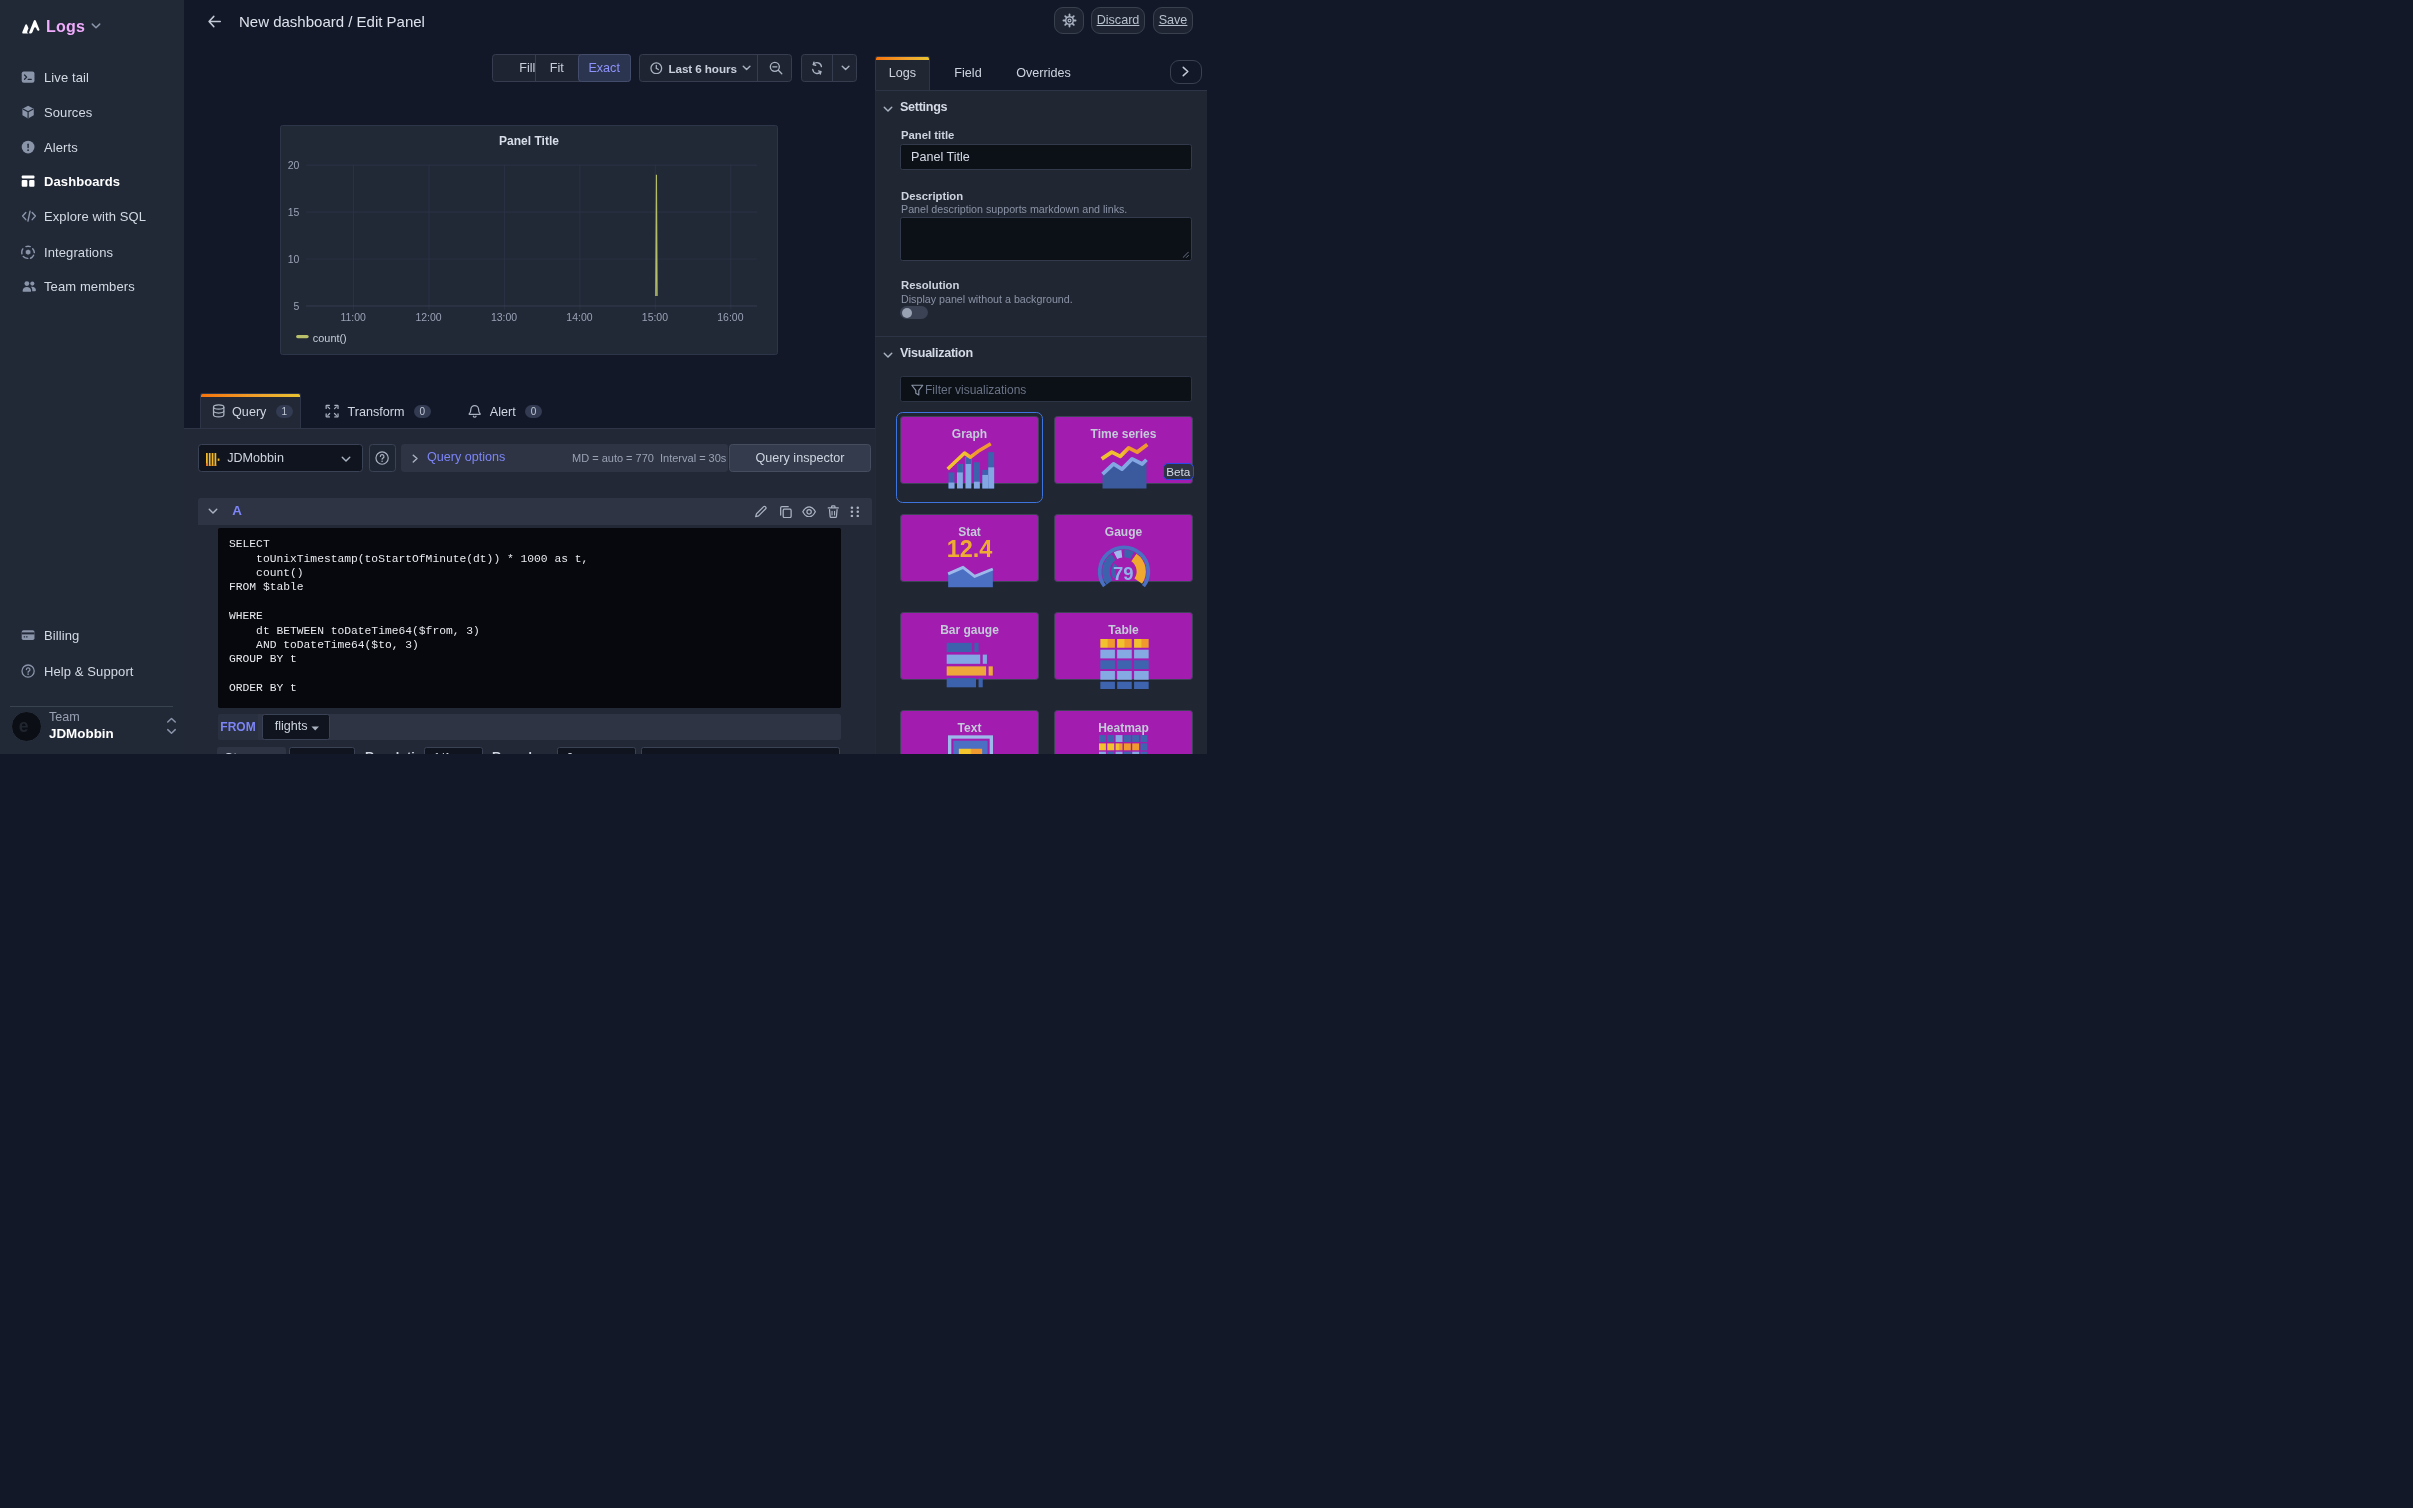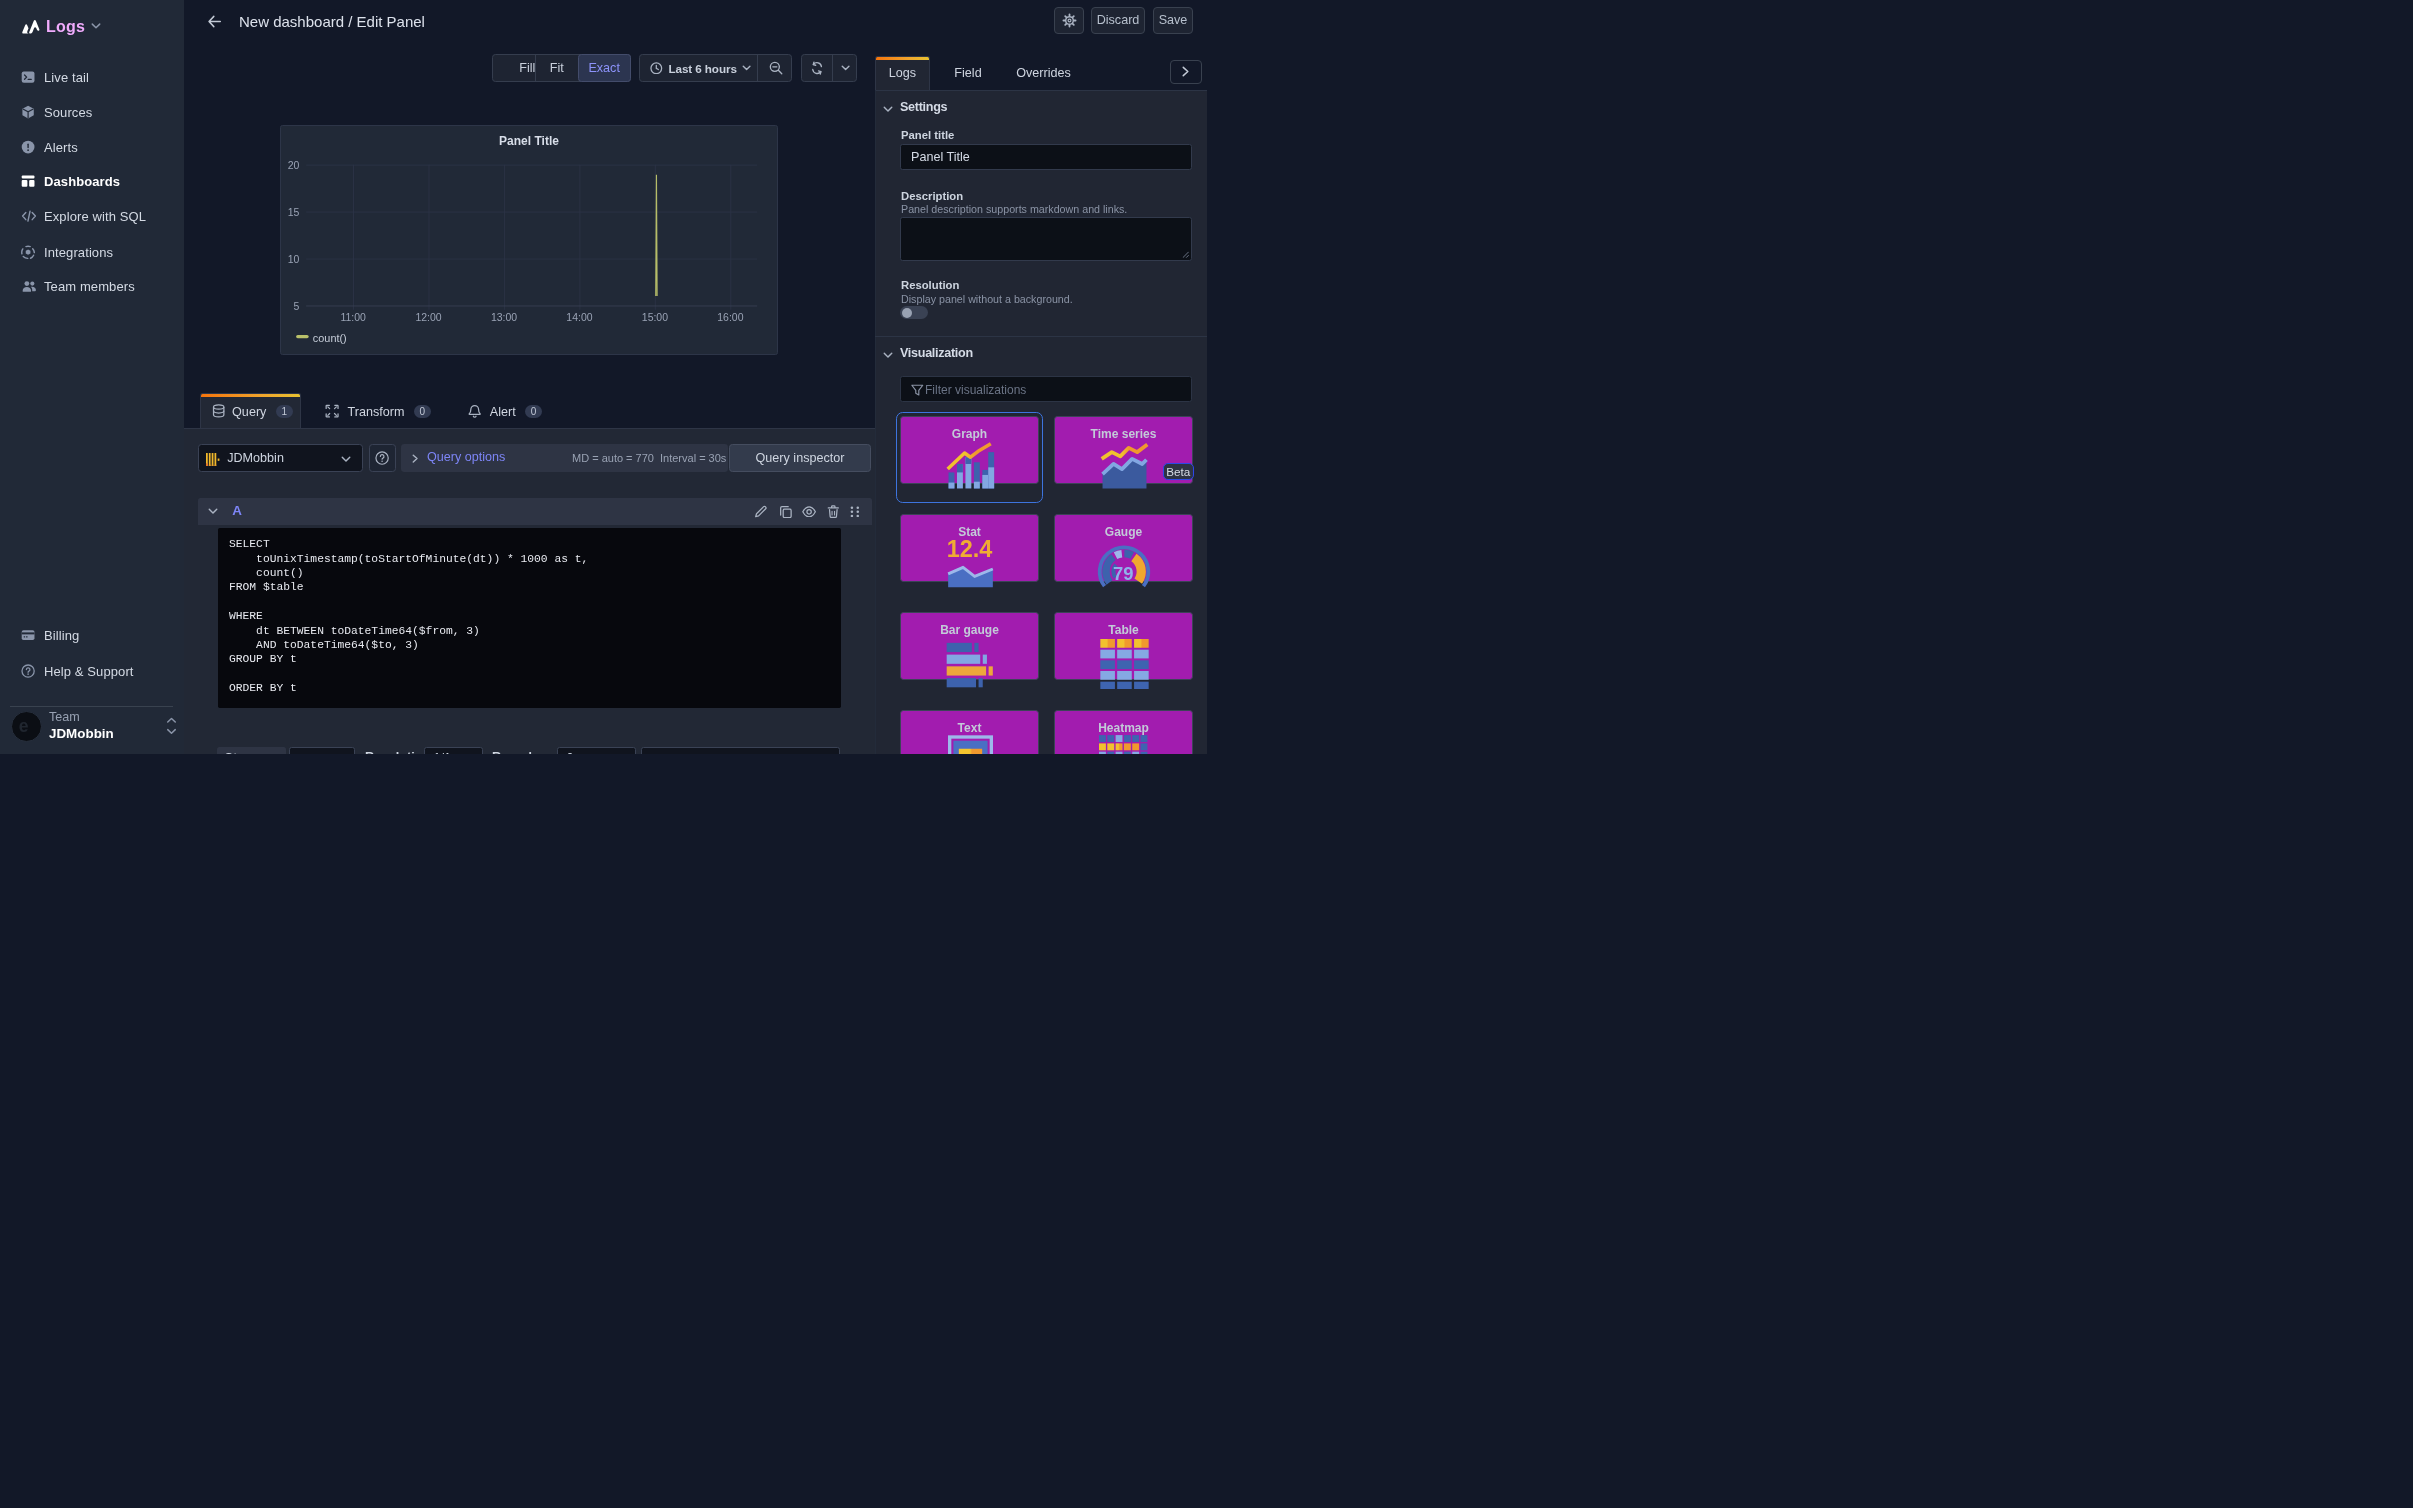--- a/index.html
+++ b/index.html
@@ -8,21 +8,21 @@
   .abs { position:absolute; }
 
   
   #sidebar { left:0; top:0; width:184px; height:754px; background:#212937; }
   .nav-item { position:absolute; left:0; width:184px; height:25px; display:flex; align-items:center; }
   .nav-item svg { position:absolute; left:21px; }
   .nav-item .lbl { position:absolute; left:44px; font-size:13px; color:#d4dae4; letter-spacing:0.1px; }
   .nav-item .lbl.active { color:#ffffff; font-weight:400; }
 
   
-  .btn { position:absolute; background:#1e2432; border:0.8px solid #39414f; border-radius:4px; color:#b7c0cd; font-size:12px; display:flex; align-items:center; justify-content:center; }
+  .btn { position:absolute; background:#1e2432; border:0.8px solid #39414f; border-radius:9px; color:#b7c0cd; font-size:12px; display:flex; align-items:center; justify-content:center;text-decoration:underline; }
 
   
   .seg { position:absolute; top:54px; height:28px; background:#1e2432; border:0.8px solid #353d4e; border-radius:3.4px; display:flex; align-items:center; white-space:nowrap; }
   .seg .divider { width:0.8px; height:100%; background:#353d4e; }
 
   
   #chart { left:280px; top:125px; width:498px; height:230px; background:#212937; border:0.8px solid #2d3548; border-radius:2.5px; }
 
   
   #querysec { left:184px; top:428px; width:691px; height:326px; background:#222835; border-top:0.8px solid #2e3546; }
@@ -312,20 +312,29 @@
     count()
 FROM $table
 
 WHERE
     dt BETWEEN toDateTime64($from, 3)
     AND toDateTime64($to, 3)
 GROUP BY t
 
 ORDER BY t</div>
 
+  <div class="abs" style="left:34px;top:285px;width:623px;height:26px;background:#2e3444;border-radius:2.5px">
+    <div class="abs" style="left:0;top:0;width:40px;height:26px;background:#293040;border-radius:2.5px 0 0 2.5px;display:flex;align-items:center;justify-content:center;font-size:12px;font-weight:bold;color:#7d85f6">FROM</div>
+    <div class="abs" style="left:44px;top:0;width:68px;height:26px;background:#10141e;border:0.8px solid #3a4255;border-radius:2.5px">
+      <span class="abs" style="left:11.7px;top:4.2px;font-size:12.6px;color:#ced5e0">flights</span>
+      <svg class="abs" style="right:9.2px;top:11px" width="8.4" height="5" viewBox="0 0 10 6">
+          <path d="M0.5 0.5 L5 5.5 L9.5 0.5 Z" fill="#aab3c2"></path>
+        </svg>
+    </div>
+  </div>
 
   <div class="abs" style="left:33px;top:318px;width:69px;height:17px;background:#2e3444;border-radius:2.5px;overflow:hidden">
       <span class="abs" style="left:7.5px;top:4.2px;font-size:12.6px;font-weight:bold;color:#cfd6e1">Stage</span>
     </div>
   <div class="abs" style="left:105px;top:318px;width:66px;height:17px;background:#10141e;border:0.8px solid #3a4255;border-radius:2.5px"></div>
   <span class="abs" style="left:181px;top:321px;font-size:12.6px;font-weight:bold;color:#cfd6e1">Resolution</span>
   <div class="abs" style="left:240px;top:318px;width:59px;height:17px;background:#10141e;border:0.8px solid #3a4255;border-radius:2.5px;overflow:hidden">
       <span class="abs" style="left:8.4px;top:3.4px;font-size:12.6px;color:#ced5e0">1/1</span>
     </div>
   <span class="abs" style="left:308px;top:321px;font-size:12.6px;font-weight:bold;color:#cfd6e1">Round</span>

